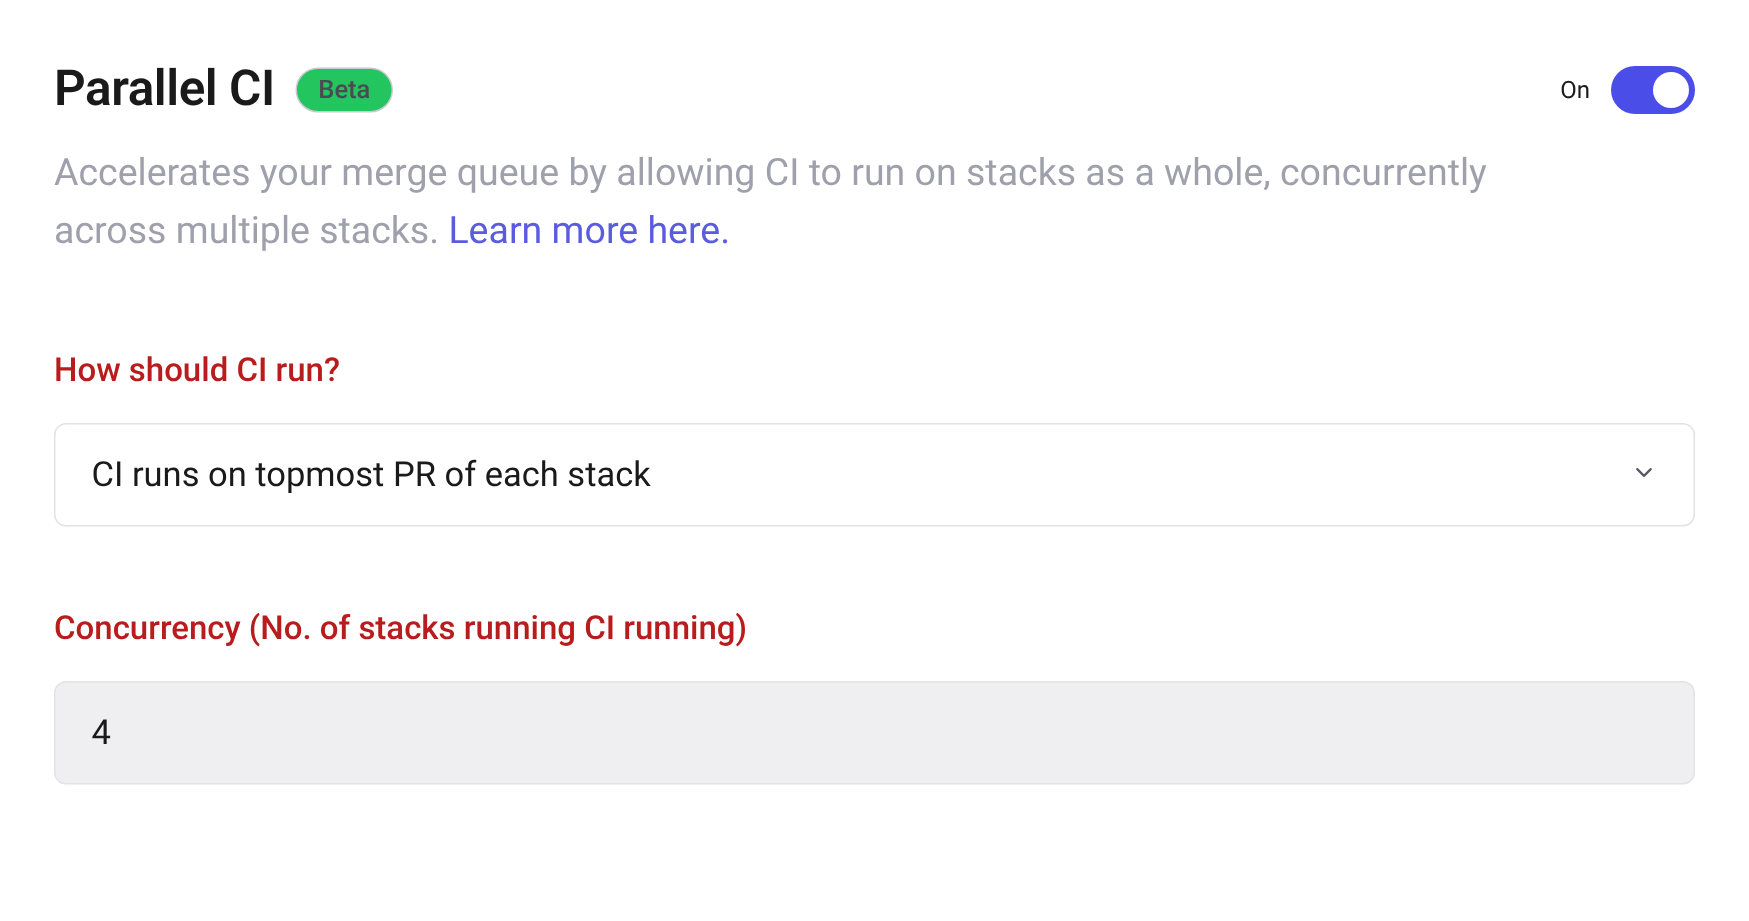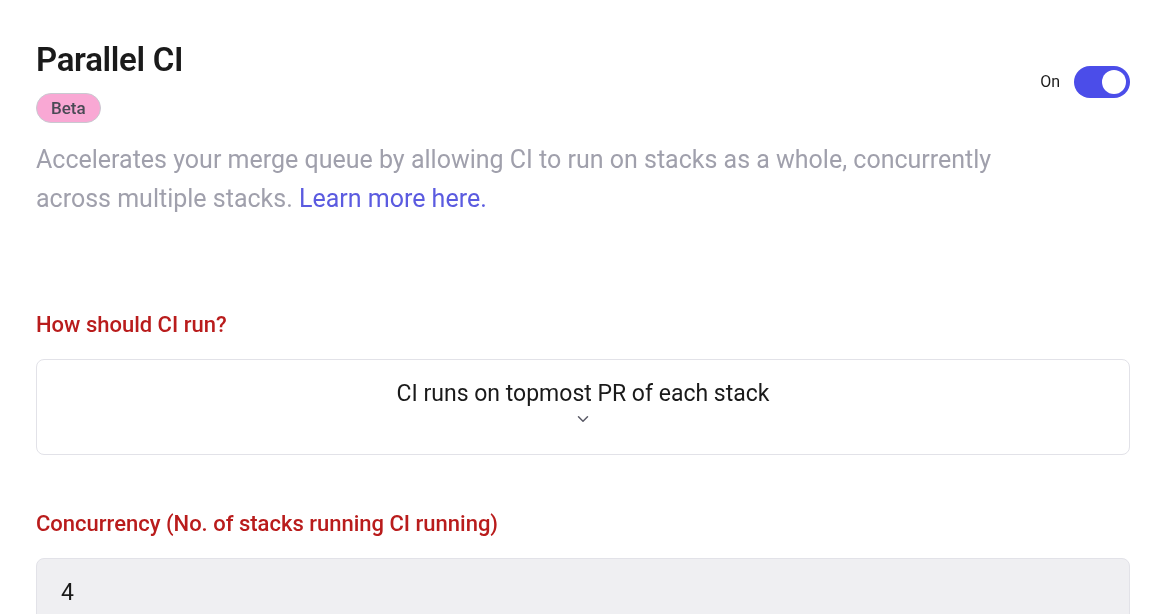--- a/index.html
+++ b/index.html
@@ -16,37 +16,36 @@
       color: #1a1a1a;
     }
     .header-row {
       display: flex;
       align-items: center;
       justify-content: space-between;
       margin-bottom: 18px;
     }
     .title-group {
       display: flex;
-      align-items: flex-start;
+      align-items: center;
       gap: 14px;
-      flex-direction: column;
     }
     .page-title {
       font-size: 33px;
       font-weight: 600;
       color: #1a1a1a;
       letter-spacing: -0.3px;
     }
     .beta-badge {
       display: inline-flex;
       align-items: center;
       padding: 4px 14px;
       border: 1.5px solid #c9c9d1;
       border-radius: 999px;
-      background: #f9a8d4;
+      background: #22c55e;
       font-size: 17px;
       font-weight: 500;
       color: #4a4a55;
     }
     .toggle-wrap {
       display: flex;
       align-items: center;
       gap: 14px;
     }
     .toggle-label {
@@ -69,21 +68,21 @@
       width: 24px;
       height: 24px;
       background: #ffffff;
       border-radius: 50%;
     }
     .description {
       font-size: 25px;
       line-height: 1.55;
       color: #a0a0ac;
       max-width: 1000px;
-      margin-bottom: 93px;
+      margin-bottom: 60px;
       font-weight: 400;
     }
     .learn-more-link {
       color: #5b5be0;
       text-decoration: none;
       cursor: pointer;
     }
     .field-group {
       margin-bottom: 56px;
     }
@@ -101,21 +100,20 @@
       display: flex;
       align-items: center;
       justify-content: space-between;
       padding: 20px 24px;
       border: 1px solid #e2e2e8;
       border-radius: 8px;
       background: #ffffff;
       font-size: 23px;
       color: #1a1a1a;
       cursor: pointer;
-      flex-direction: column;
     }
     .chevron-icon {
       color: #5a5a66;
     }
     .value-box {
       width: 100%;
       padding: 20px 24px;
       border: 1px solid #e2e2e8;
       border-radius: 8px;
       background: #efeff2;

